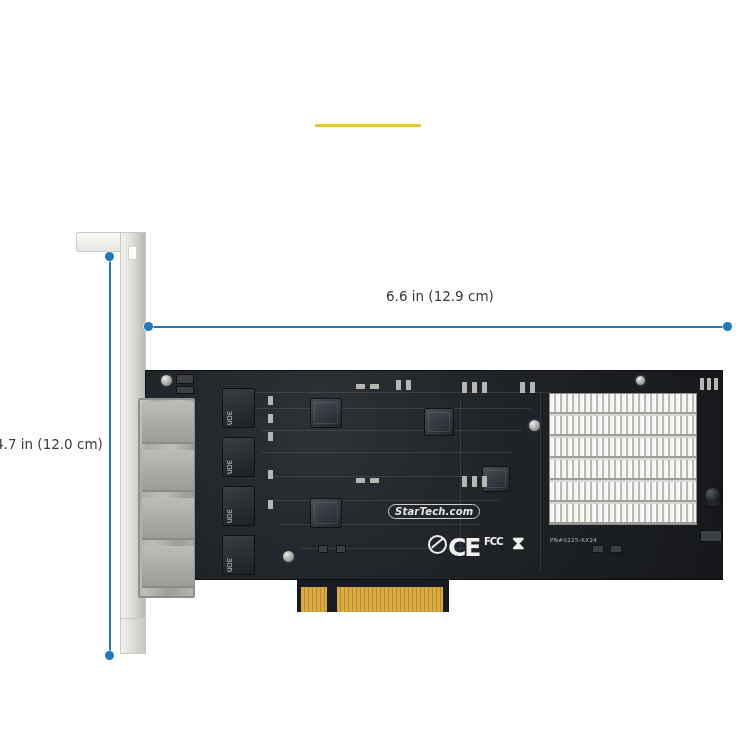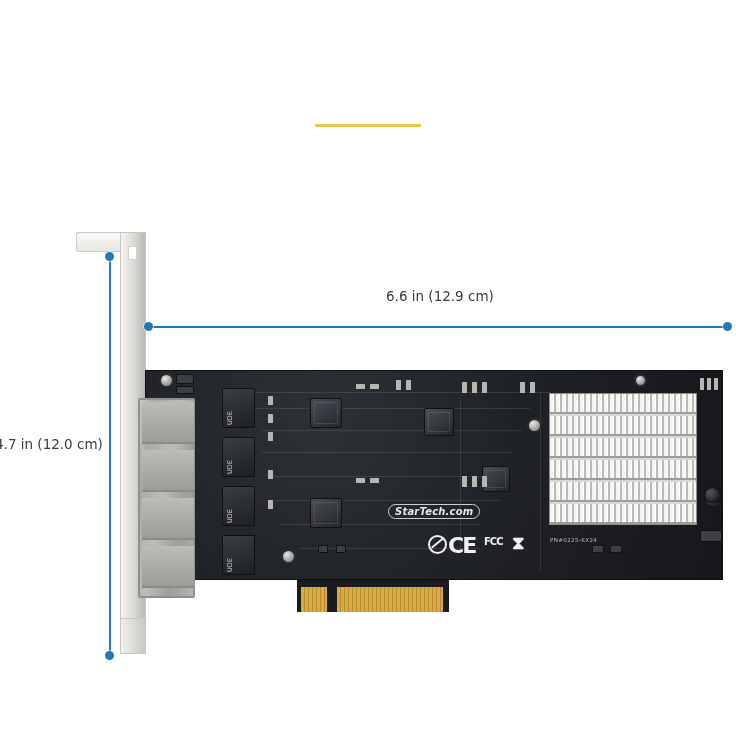--- a/index.html
+++ b/index.html
@@ -289,21 +289,21 @@
     font-size: 5.5px;
     letter-spacing: 0.4px;
     color: #b9b9b6;
   }
   .cert-mark {
     position: absolute;
     color: #f0f0ee;
     font-family: "DejaVu Sans", sans-serif;
     font-weight: bold;
   }
-  #mark-ce { left: 448px; top: 533px; font-size: 22px; letter-spacing: -2px; }
+  #mark-ce { left: 448px; top: 533px; font-size: 25px; letter-spacing: -2px; }
   #mark-fcc { left: 484px; top: 536px; font-size: 10px; letter-spacing: -1px; }
   #mark-rohs {
     left: 428px; top: 535px;
     width: 15px; height: 15px;
     border: 2px solid #f0f0ee;
     border-radius: 50%;
   }
   #mark-rohs::before {
     content: "";
     position: absolute;

